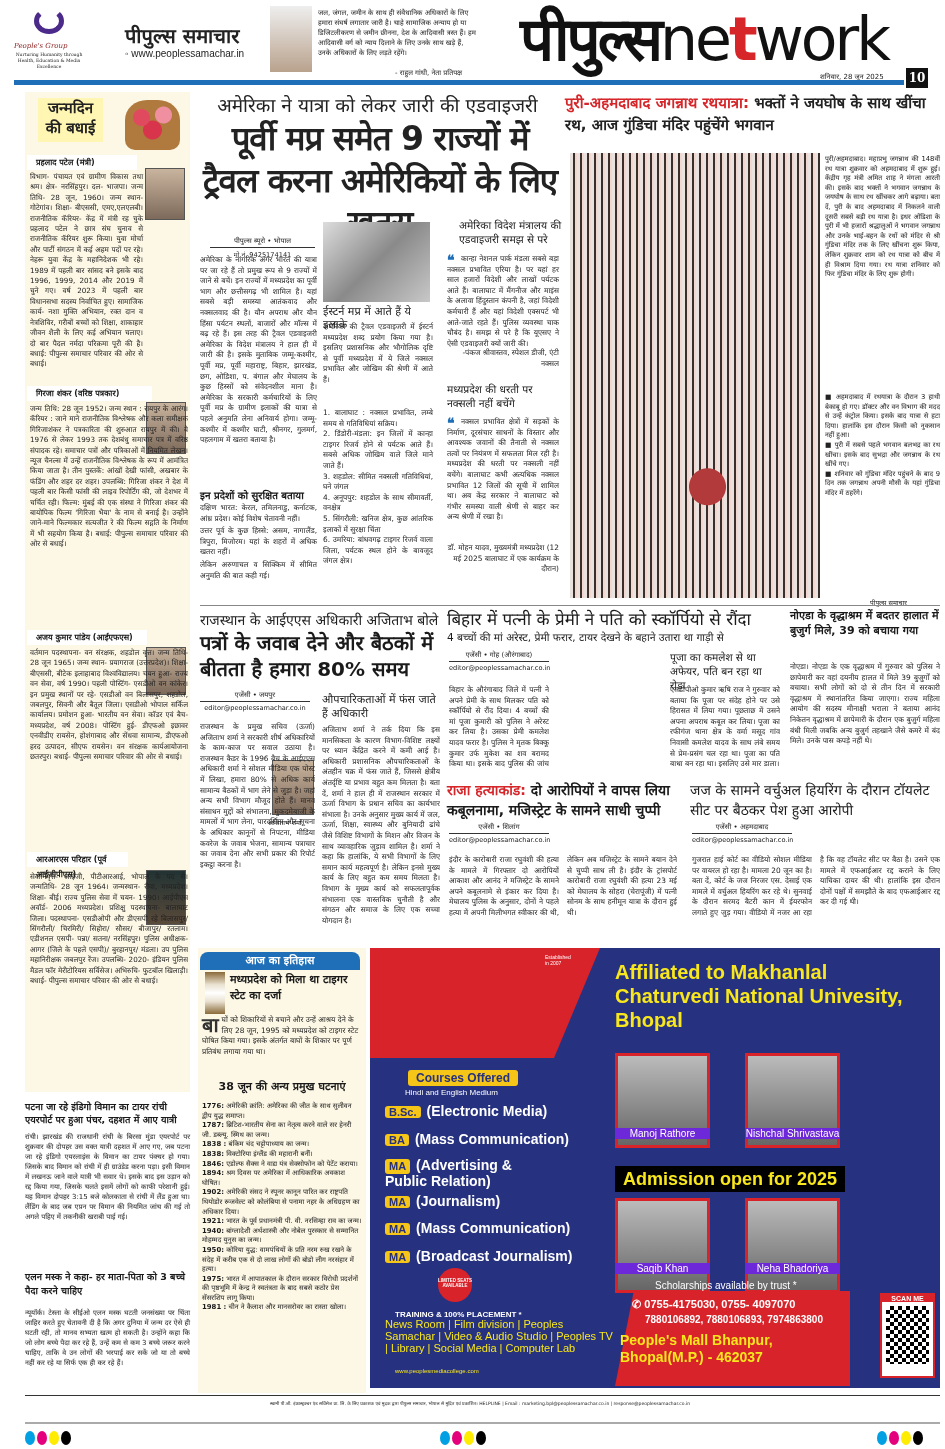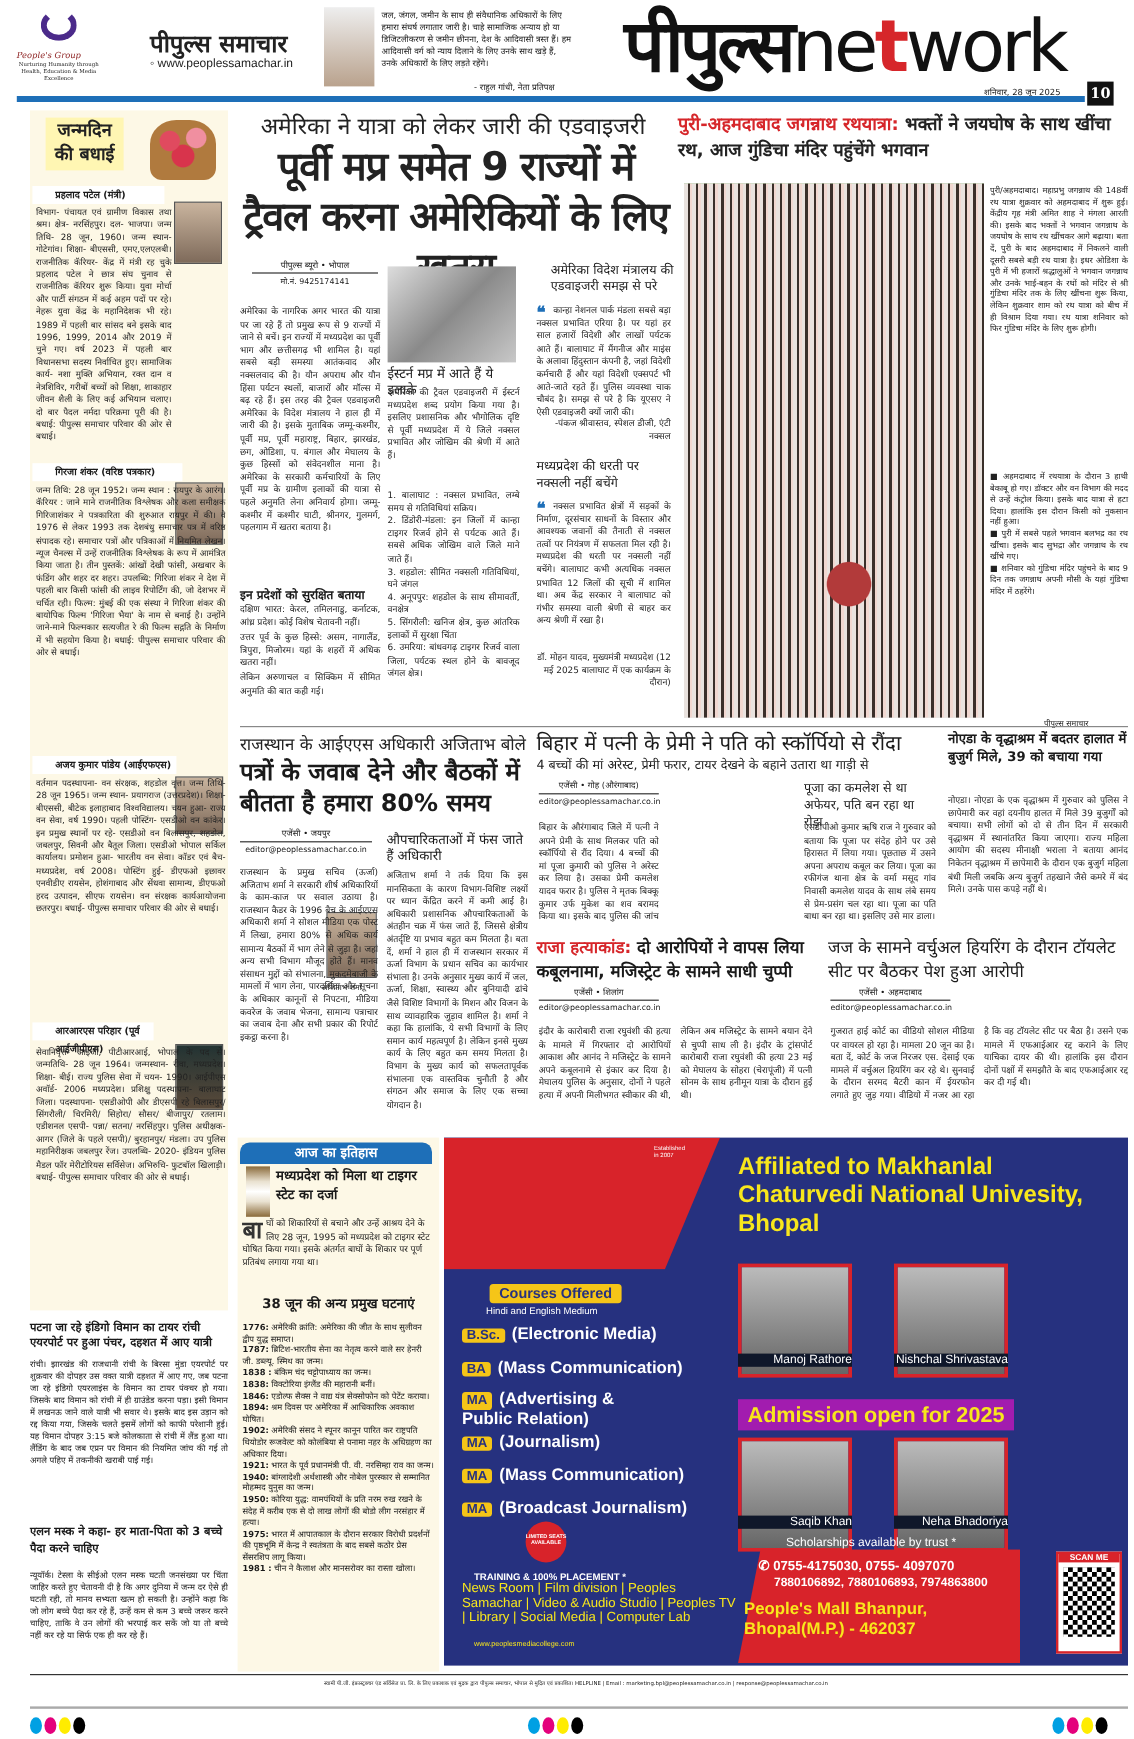--- a/index.html
+++ b/index.html
@@ -8,34 +8,34 @@
 .txt{font-size:7.4px;line-height:10.6px;text-align:justify;color:#222}
 .txt p{margin-bottom:0}
 .hd-bar{position:absolute;left:14px;top:80px;width:890px;height:5px;background:#1e6fb8}
 .pgno{position:absolute;left:906px;top:68px;width:22px;height:20px;background:#111;color:#fff;font:bold 12px "DejaVu Serif",serif;text-align:center;line-height:20px}
 .logo-ring{position:absolute;left:34px;top:8px;width:30px;height:26px;border:5px solid #4b2a8a;border-top-color:transparent;border-radius:50%}
 .masthead{position:absolute;left:520px;top:4px;font:bold 60px "DejaVu Sans",sans-serif;letter-spacing:-3px;color:#111;line-height:70px}
 .masthead .net{font-weight:normal;color:#111}
 .masthead .t{color:#d6262a}
 .sidebar{position:absolute;left:25px;top:92px;width:165px;height:1000px;background:#fdf8e6}
 .bday-title{position:absolute;left:38px;top:98px;width:65px;height:44px;background:#fff6b3;font:bold 15px "DejaVu Serif",serif;text-align:center;line-height:20px;color:#222}
-.person-name{position:absolute;left:27px;width:110px;height:15px;background:#fff;font:bold 8px "DejaVu Sans",sans-serif;line-height:15px;padding-left:19px}
+.person-name{position:absolute;left:27px;width:110px;height:15px;background:#fff;font:bold 8px "DejaVu Sans",sans-serif;line-height:15px;padding-left:9px}
 .photo{position:absolute;background:linear-gradient(#c9b49e,#7e6a5a);border:1px solid #555}
 .headline-big{font:bold 30px "DejaVu Sans",sans-serif;line-height:40px;color:#222;letter-spacing:-1px}
 .red{color:#d6262a}
 .byline{font-size:7px;text-align:center;border-bottom:1px solid #333;padding-bottom:2px}
 .email{font-size:6.6px;text-align:center;padding-top:2px}
 .ad{position:absolute;left:370px;top:948px;width:570px;height:440px;background:#26317f;overflow:hidden}
 .ad-red{position:absolute;left:0;top:0;width:230px;height:110px;background:#d8232a;clip-path:polygon(0 0,100% 0,80% 100%,0 100%)}
 .ad-title{position:absolute;left:10px;top:18px;font:bold 26px "Liberation Sans",sans-serif;color:#fff;line-height:30px}
 .ad-yellow{color:#f8e71c;font:bold 20px "Liberation Sans",sans-serif;line-height:24px}
 .course{position:absolute;left:15px;font:bold 14px "Liberation Sans",sans-serif;color:#fff}
 .course .tag{display:inline-block;background:#f5c518;color:#26317f;padding:0 4px;border-radius:3px;margin-right:6px;font-size:11px}
 .grad{position:absolute;width:95px;height:95px;background:linear-gradient(#bbb,#666);border:3px solid #d8232a}
-.grad-name{position:absolute;background:#0f172a;color:#fff;font:10px "Liberation Sans",sans-serif;text-align:right;width:95px}
+.grad-name{position:absolute;background:#6d28d9;color:#fff;font:10px "Liberation Sans",sans-serif;text-align:center;width:95px}
 .feat{position:absolute;left:15px;color:#f8e71c;font:11px "Liberation Sans",sans-serif}
 .contact{position:absolute;left:245px;top:343px;width:235px;height:95px;background:#d8232a;clip-path:polygon(8% 0,100% 0,100% 100%,0 100%)}
 .qr{position:absolute;left:510px;top:345px;width:55px;height:85px;background:#fff;border:2px solid #d8232a}
 .rule{position:absolute;background:#888;height:1px}
 .dots{position:absolute;top:1430px;height:12px}
 .dot{display:inline-block;width:10px;height:14px;border-radius:50%;margin-right:2px}
 </style>
 </head>
 <body>
 
@@ -72,21 +72,21 @@
 <div class="person-name" style="top:630px;width:120px">अजय कुमार पांडेय (आईएफएस)</div>
 <div class="photo" style="left:146px;top:647px;width:40px;height:48px"></div>
 <div class="abs txt" style="left:30px;top:648px;width:158px;height:208px;overflow:hidden;font-size:7.2px;line-height:10.4px">वर्तमान पदस्थापना- वन संरक्षक, शहडोल वृत्त। जन्म तिथि- 28 जून 1965। जन्म स्थान- प्रयागराज (उत्तरप्रदेश)। शिक्षा- बीएससी, बीटेक इलाहाबाद विश्वविद्यालय। चयन हुआ- राज्य वन सेवा, वर्ष 1990। पहली पोस्टिंग- एसडीओ वन कांकेर। इन प्रमुख स्थानों पर रहे- एसडीओ वन बिलासपुर, शहडोल, जबलपुर, सिवनी और बैतूल जिला। एसडीओ भोपाल सर्किल कार्यालय। प्रमोशन हुआ- भारतीय वन सेवा। कॉडर एवं बैच- मध्यप्रदेश, वर्ष 2008। पोस्टिंग हुई- डीएफओ इछावर एनवीडीए रायसेन, होशंगाबाद और सेंधवा सामान्य, डीएफओ हरद उत्पादन, सीएफ रायसेन। वन संरक्षक कार्यआयोजना छतरपुर। बधाई- पीपुल्स समाचार परिवार की ओर से बधाई।</div>
 
 <div class="person-name" style="top:852px;width:101px">आरआरएस परिहार (पूर्व आईजीपीएस)</div>
 <div class="photo" style="left:146px;top:870px;width:40px;height:55px;background:linear-gradient(#233,#5a4a3a)"></div>
 <div class="abs txt" style="left:30px;top:872px;width:158px;height:212px;overflow:hidden;font-size:7.2px;line-height:10.4px">सेवानिवृत्त- आईजी, पीटीआरआई, भोपाल के पद से। जन्मतिथि- 28 जून 1964। जन्मस्थान- रीवा, मध्यप्रदेश। शिक्षा- बीई। राज्य पुलिस सेवा में चयन- 1990। आईपीएस अवॉर्ड- 2006 मध्यप्रदेश। प्रशिक्षु पदस्थापना- बालाघाट जिला। पदस्थापना- एसडीओपी और डीएसपी रहे बिलासपुर/ सिंगरौली/ चिरमिरी/ सिहोरा/ सौसर/ बीजापुर/ रतलाम। एडीशनल एसपी- पन्ना/ सतना/ नरसिंहपुर। पुलिस अधीक्षक- आगर (जिले के पहले एसपी)/ बुरहानपुर/ मंडला। उप पुलिस महानिरीक्षक जबलपुर रेंज। उपलब्धि- 2020- इंडियन पुलिस मैडल फॉर मेरीटोरियस सर्विसेज। अभिरुचि- फुटबॉल खिलाड़ी। बधाई- पीपुल्स समाचार परिवार की ओर से बधाई।</div>
 
 <div class="abs" style="left:200px;top:92px;width:355px;text-align:center;font:19px 'DejaVu Sans',sans-serif;color:#222">अमेरिका ने यात्रा को लेकर जारी की एडवाइजरी</div>
 <div class="abs headline-big" style="left:200px;top:118px;width:360px;text-align:center;font-size:33px;line-height:42px">पूर्वी मप्र समेत 9 राज्यों में ट्रैवल करना अमेरिकियों के लिए खतरा</div>
-<div class="abs" style="left:210px;top:216px;width:105px">
+<div class="abs" style="left:210px;top:236px;width:105px">
   <div class="byline">पीपुल्स ब्यूरो • भोपाल</div>
   <div class="email">मो.नं. 9425174141</div>
 </div>
 <div class="abs" style="left:323px;top:222px;width:107px;height:80px;background:linear-gradient(135deg,#ddd,#8a8a8a 50%,#c8c8c8)"></div>
 <div class="abs txt" style="left:200px;top:255px;width:117px;height:240px;overflow:hidden">अमेरिका के नागरिक अगर भारत की यात्रा पर जा रहे हैं तो प्रमुख रूप से 9 राज्यों में जाने से बचें। इन राज्यों में मध्यप्रदेश का पूर्वी भाग और छत्तीसगढ़ भी शामिल है। यहां सबसे बड़ी समस्या आतंकवाद और नक्सलवाद की है। यौन अपराध और यौन हिंसा पर्यटन स्थलों, बाजारों और मॉल्स में बढ़ रहे हैं। इस तरह की ट्रैवल एडवाइजरी अमेरिका के विदेश मंत्रालय ने हाल ही में जारी की है। इसके मुताबिक जम्मू-कश्मीर, पूर्वी मप्र, पूर्वी महाराष्ट्र, बिहार, झारखंड, छग, ओडिशा, प. बंगाल और मेघालय के कुछ हिस्सों को संवेदनशील माना है। अमेरिका के सरकारी कर्मचारियों के लिए पूर्वी मप्र के ग्रामीण इलाकों की यात्रा से पहले अनुमति लेना अनिवार्य होगा। जम्मू-कश्मीर में कश्मीर घाटी, श्रीनगर, गुलमर्ग, पहलगाम में खतरा बताया है।</div>
 <div class="abs" style="left:200px;top:488px;width:117px;font:bold 10px 'DejaVu Sans',sans-serif">इन प्रदेशों को सुरक्षित बताया</div>
 <ul class="abs txt" style="left:200px;top:503px;width:117px;list-style:none">
   <li style="margin-bottom:2px">दक्षिण भारत: केरल, तमिलनाडु, कर्नाटक, आंध्र प्रदेश। कोई विशेष चेतावनी नहीं।</li>
   <li style="margin-bottom:2px">उत्तर पूर्व के कुछ हिस्से: असम, नागालैंड, त्रिपुरा, मिजोरम। यहां के शहरों में अधिक खतरा नहीं।</li>
   <li>लेकिन अरुणाचल व सिक्किम में सीमित अनुमति की बात कही गई।</li>
@@ -199,21 +199,21 @@
   <div class="course" style="top:210px;width:160px;line-height:15px"><span class="tag">MA</span><span>(Advertising &amp; Public Relation)</span></div>
   <div class="course" style="top:245px"><span class="tag">MA</span><span>(Journalism)</span></div>
   <div class="course" style="top:272px"><span class="tag">MA</span><span>(Mass Communication)</span></div>
   <div class="course" style="top:300px"><span class="tag">MA</span><span>(Broadcast Journalism)</span></div>
   <div class="abs" style="left:68px;top:320px;width:34px;height:34px;border-radius:50%;background:#d8232a;color:#fff;font:bold 4.5px 'Liberation Sans',sans-serif;text-align:center;padding-top:10px">LIMITED SEATS AVAILABLE</div>
   <div class="abs" style="left:25px;top:362px;color:#fff;font:bold 8px 'Liberation Sans',sans-serif">TRAINING &amp; 100% PLACEMENT *</div>
   <div class="grad" style="left:245px;top:105px"></div>
   <div class="grad-name" style="left:245px;top:180px">Manoj Rathore</div>
   <div class="grad" style="left:375px;top:105px"></div>
   <div class="grad-name" style="left:375px;top:180px">Nishchal Shrivastava</div>
-  <div class="abs" style="left:245px;top:218px;width:230px;height:26px;background:#a21caf;color:#f8e71c;font:bold 18px 'Liberation Sans',sans-serif;text-align:center;line-height:26px">Admission open for 2025</div>
+  <div class="abs" style="left:245px;top:218px;width:230px;height:26px;background:#000000;color:#f8e71c;font:bold 18px 'Liberation Sans',sans-serif;text-align:center;line-height:26px">Admission open for 2025</div>
   <div class="grad" style="left:245px;top:250px"></div>
   <div class="grad-name" style="left:245px;top:315px">Saqib Khan</div>
   <div class="grad" style="left:375px;top:250px"></div>
   <div class="grad-name" style="left:375px;top:315px">Neha Bhadoriya</div>
   <div class="abs" style="left:285px;top:332px;color:#fff;font:10px 'Liberation Sans',sans-serif">Scholarships available by trust *</div>
   <div class="feat" style="top:370px;width:230px">
     <span>News Room</span> | <span>Film division</span> | <span>Peoples Samachar</span> | <span>Video &amp; Audio Studio</span> | <span>Peoples TV</span> | <span>Library</span> | <span>Social Media</span> | <span>Computer Lab</span>
   </div>
   <div class="abs" style="left:25px;top:420px;color:#f8e71c;font:6px 'Liberation Sans',sans-serif">www.peoplesmediacollege.com</div>
   <div class="contact"></div>

